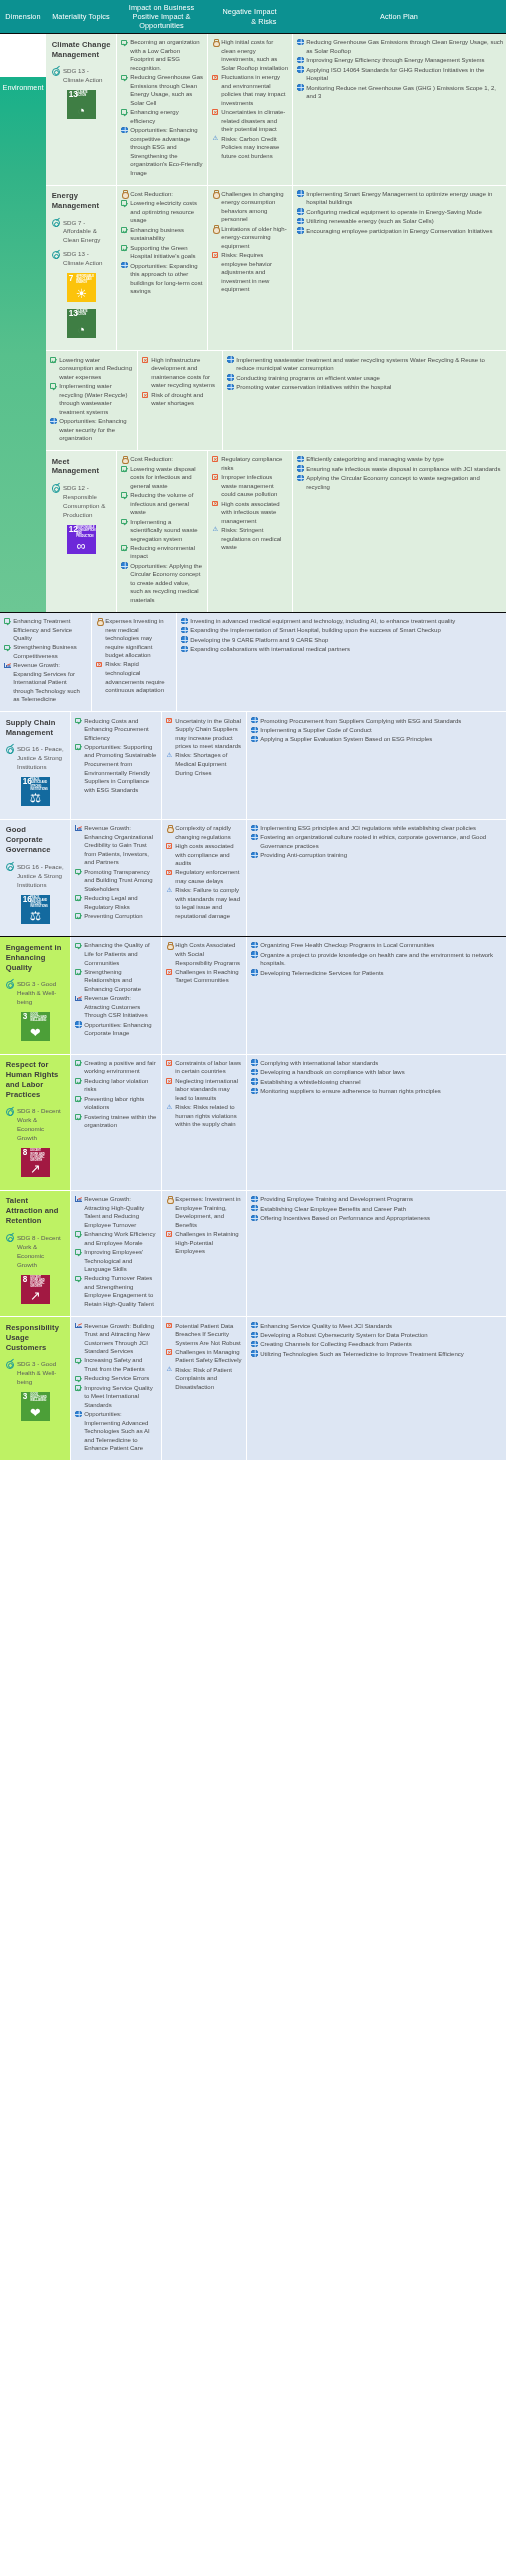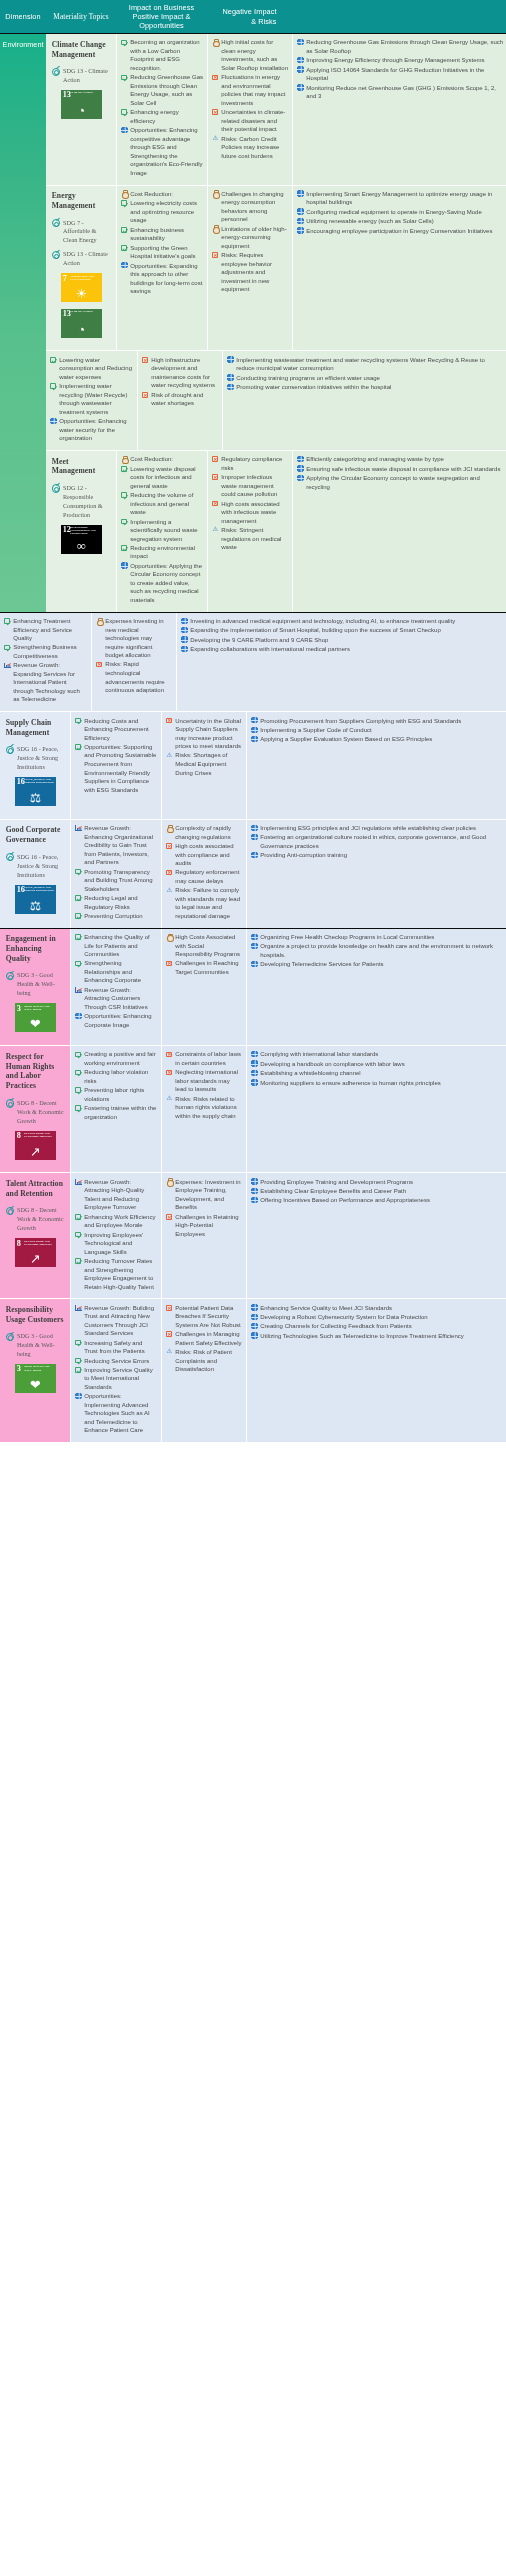--- a/index.html
+++ b/index.html
@@ -26,34 +26,35 @@
     display: flex;
     align-items: center;
     justify-content: center;
     text-align: center;
     font-size: 7.3px;
     line-height: 1.25;
     padding: 2.5px 1.9px;
     letter-spacing: 0.1px;
   }
   .c-dim   { width: 46px;  flex: 0 0 46px; }
-  .c-topic { width: 70px; flex: 0 0 70px; font-family: Liberation Serif, serif; }
+  .c-topic { width: 70px; flex: 0 0 70px; }
   .c-pos   { width: 91px; flex: 0 0 91px; }
   .c-neg   { width: 85px; flex: 0 0 85px; }
   .c-act   { width: 215px; flex: 1 1 auto; }
 
   
   .section { display: flex; border-top: 1.3px solid #0b0b0b; }
   .dimcell {
     flex: 0 0 46px; width: 46px;
     padding-top: 5.7px;
     color: #ffffff;
     font-size: 7.3px;
     text-align: center;
     font-weight: 400;
+    margin-top: 43px;
   }
   .dim-environment { background: linear-gradient(180deg,#17b08a 0%,#31b387 18%,#57c08c 52%,#6cc794 100%); }
   .dim-economy     { background: linear-gradient(180deg,#10418c 0%,#1158a5 35%,#1279bd 72%,#118fc9 100%); }
   .dim-society     { background: linear-gradient(180deg,#14b7c4 0%,#13b4c6 40%,#16b9cd 75%,#19bcd2 100%); }
 
   .rows { flex: 1 1 auto; display: flex; flex-direction: column; }
   .row { display: flex; }
   .row + .row { border-top: 0.6px solid #ffffff; }
 
   .cell {
@@ -62,21 +63,21 @@
     line-height: 1.42;
     color: #4a4a4a;
   }
   .cell + .cell { border-left: 0.6px solid #ffffff; }
 
   .env .cell  { background: #dfeedf; }
   .env .cell.topiccell { background: #e3f0e3; }
   .eco .cell  { background: #dfe7f3; }
   .eco .cell.topiccell { background: #e2eaf5; }
   .soc .cell  { background: #dde6f3; }
-  .soc .cell.topiccell { background: #f9a8d4; }
+  .soc .cell.topiccell { background: #bef264; }
 
   
   .topiccell { padding: 5.7px 5px 6.3px 5.7px; }
   .topic-title {
     font-size: 7.6px;
     font-weight: 700;
     color: #3d3d3d;
     line-height: 1.3;
     margin-bottom: 7.6px;
     letter-spacing: 0.1px;
@@ -86,21 +87,21 @@
     gap: 2.5px;
     font-size: 6.2px;
     color: #5a5a5a;
     line-height: 1.45;
     margin-bottom: 5px;
     align-items: flex-start;
   }
   .sdg-line + .sdg-line { margin-top: 2.5px; }
   .sdg-text { padding-left: 0.6px; }
   .sdgbadge {
-    width: 41px; height: 29px;
+    width: 29px; height: 29px;
     margin: 1.3px auto 6.3px auto;
     color: #fff;
     position: relative;
     display: block;
   }
   .sdgbadge .num {
     position: absolute; left: 1.9px; top: 1.3px;
     font-size: 8.2px; font-weight: 700; line-height: 1;
   }
   .sdgbadge .cap {
@@ -232,20 +233,21 @@
 <div id="page">
 
   <div class="thead">
     <div class="th c-dim">Dimension</div>
     <div class="th c-topic">Materiality Topics</div>
     <div class="th c-pos" style="white-space:pre-line;">Impact on Business
 Positive Impact &amp;
 Opportunities</div>
     <div class="th c-neg" style="white-space:pre-line;text-align:right;">Negative Impact
 &amp; Risks</div>
+    <div class="th c-act">Action Plan</div>
   </div>
 
   <div id="body-root">
       <div class="section env">
         <div class="dimcell dim-environment">Environment</div>
         <div class="rows">
           <div class="row">
             <div class="cell topiccell c-topic">
               <div class="topic-title">Climate Change Management</div>
               <div class="sdg-line">
@@ -512,21 +514,21 @@
               </ul>
             </div>
           </div>
           <div class="row">
             <div class="cell topiccell c-topic">
               <div class="topic-title">Meet Management</div>
               <div class="sdg-line">
                 <span class="ic-target"></span>
                 <span class="sdg-text">SDG 12 - Responsible Consumption &amp; Production</span>
               </div>
-              <div class="sdgbadge" style="background: #000000;">
+              <div class="sdgbadge" style="background: #6d28d9;">
                 <span class="num">12</span>
                 <span class="cap">RESPONSIBLE CONSUMPTION AND PRODUCTION</span>
                 <span class="glyph">∞</span>
               </div>
             </div>
             <div class="cell c-pos">
               <ul class="blist">
                 <li>
                   <span class="bi">
                     <span class="ic ic-money"></span>

